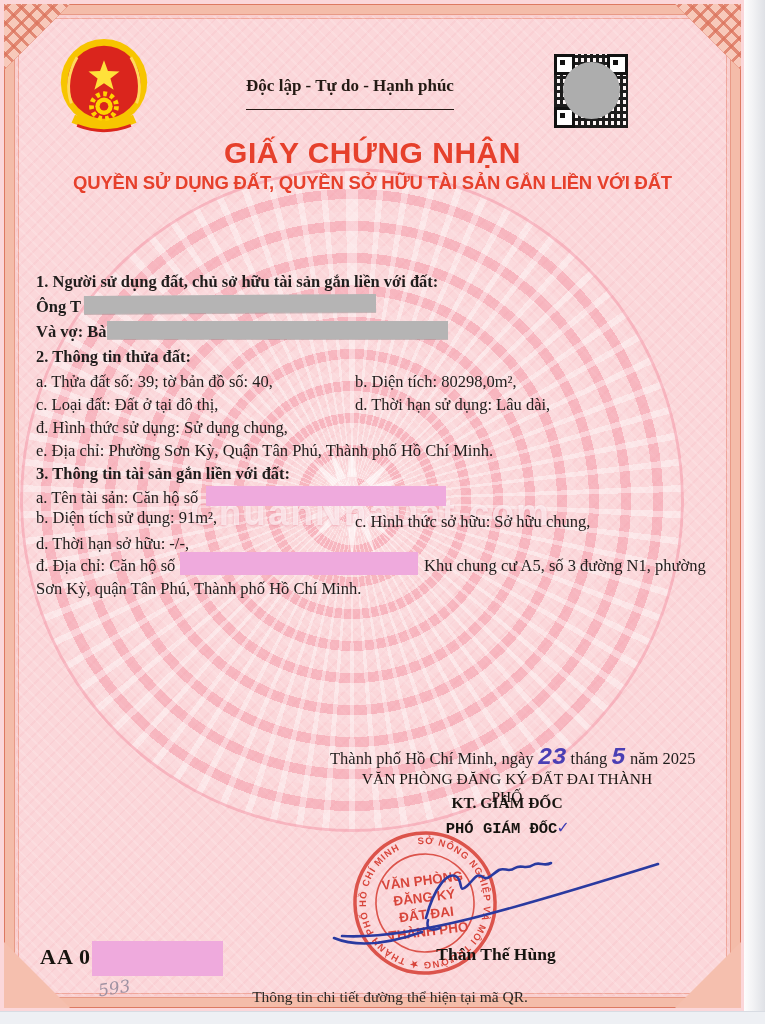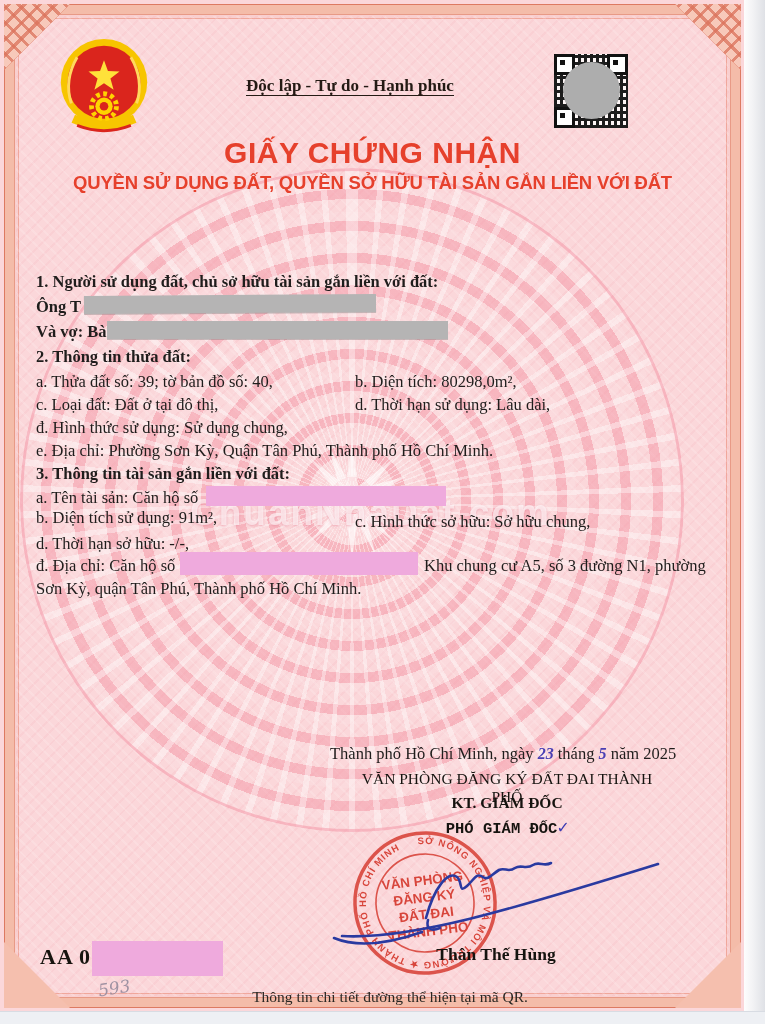--- a/index.html
+++ b/index.html
@@ -35,21 +35,21 @@
        repeating-radial-gradient(circle closest-side,
           rgba(244,152,167,0) 0 13px, rgba(244,152,167,.52) 13px 23px,
           rgba(252,226,229,.30) 23px 32px);
      box-shadow:inset 0 0 0 3px rgba(244,152,167,.55);}
   .drum-star{position:absolute;left:290px;top:438px;z-index:1;opacity:.8;}
   
   .nation{position:absolute;left:160px;top:50px;width:380px;text-align:center;z-index:4;
           font-weight:bold;font-size:16px;color:#241a14;letter-spacing:.2px;}
   .motto{position:absolute;left:160px;top:76px;width:380px;text-align:center;z-index:4;
          font-weight:bold;font-size:17px;color:#241a14;}
-  .motto span{border-bottom:1.5px solid #241a14;padding-bottom:0;}
+  .motto span{border-bottom:1.5px solid #241a14;padding-bottom:14px;}
   .emblem{position:absolute;left:56px;top:36px;z-index:4;}
   
   .qr{position:absolute;left:554px;top:54px;width:74px;height:74px;z-index:4;background:#fdf6f6;
       background-image:
         repeating-linear-gradient(0deg,#1d1d1d 0 3px,transparent 3px 7px),
         repeating-linear-gradient(90deg,#1d1d1d 0 3px,transparent 3px 6px);}
   .qr .f{position:absolute;width:15px;height:15px;border:3px solid #111;background:#fff;}
   .qr .f::after{content:"";position:absolute;left:3px;top:3px;width:5px;height:5px;background:#111;}
   .qr .f.tl{left:0;top:0;} .qr .f.tr{right:0;top:0;} .qr .f.bl{left:0;bottom:0;}
   .qr .blot{position:absolute;left:9px;top:8px;width:57px;height:57px;border-radius:50%;background:#adadad;}
@@ -59,21 +59,21 @@
   .title2{position:absolute;left:10px;top:172px;width:725px;text-align:center;z-index:4;
           font-family:"Liberation Sans",sans-serif;font-weight:bold;font-size:18.5px;color:#e6402c;letter-spacing:-.2px;}
   
   .t{position:absolute;z-index:4;font-size:16.5px;color:#1f1d1c;white-space:nowrap;}
   .hd{font-weight:bold;}
   .bar{position:absolute;z-index:5;}
   .bar.gray{background:#b5b4b4;box-shadow:0 1px 0 rgba(120,120,120,.4);}
   .bar.pink{background:#efaadd;}
   
   .dateline{position:absolute;left:330px;top:744px;width:390px;z-index:4;font-size:16.5px;color:#1f1d1c;white-space:nowrap;}
-  .hand{font-family:Liberation Serif, serif;font-style:italic;font-weight:bold;color:#4a3fb4;font-size:16px;}
+  .hand{font-family:Liberation Mono, monospace;font-style:italic;font-weight:bold;color:#4a3fb4;font-size:24px;}
   .office{position:absolute;left:348px;top:770px;width:318px;text-align:center;z-index:4;
           font-weight:normal;font-size:15.5px;color:#15130f;}
   .kt{position:absolute;left:348px;top:794px;width:318px;text-align:center;z-index:4;font-weight:bold;font-size:15.5px;color:#15130f;}
   .role{position:absolute;left:348px;top:816px;width:318px;text-align:center;z-index:4;font-weight:bold;font-size:15.5px;color:#15130f;font-family:Liberation Mono, monospace;}
   .check{color:#3a3ab2;font-weight:bold;font-size:18px;}
   .stamp{position:absolute;left:350px;top:828px;z-index:5;transform:rotate(-7deg);opacity:.92;}
   .sig{position:absolute;left:330px;top:840px;z-index:6;}
   .signer{position:absolute;left:406px;top:944px;width:180px;text-align:center;z-index:6;
           font-weight:bold;font-size:17.5px;color:#15130f;}
   

